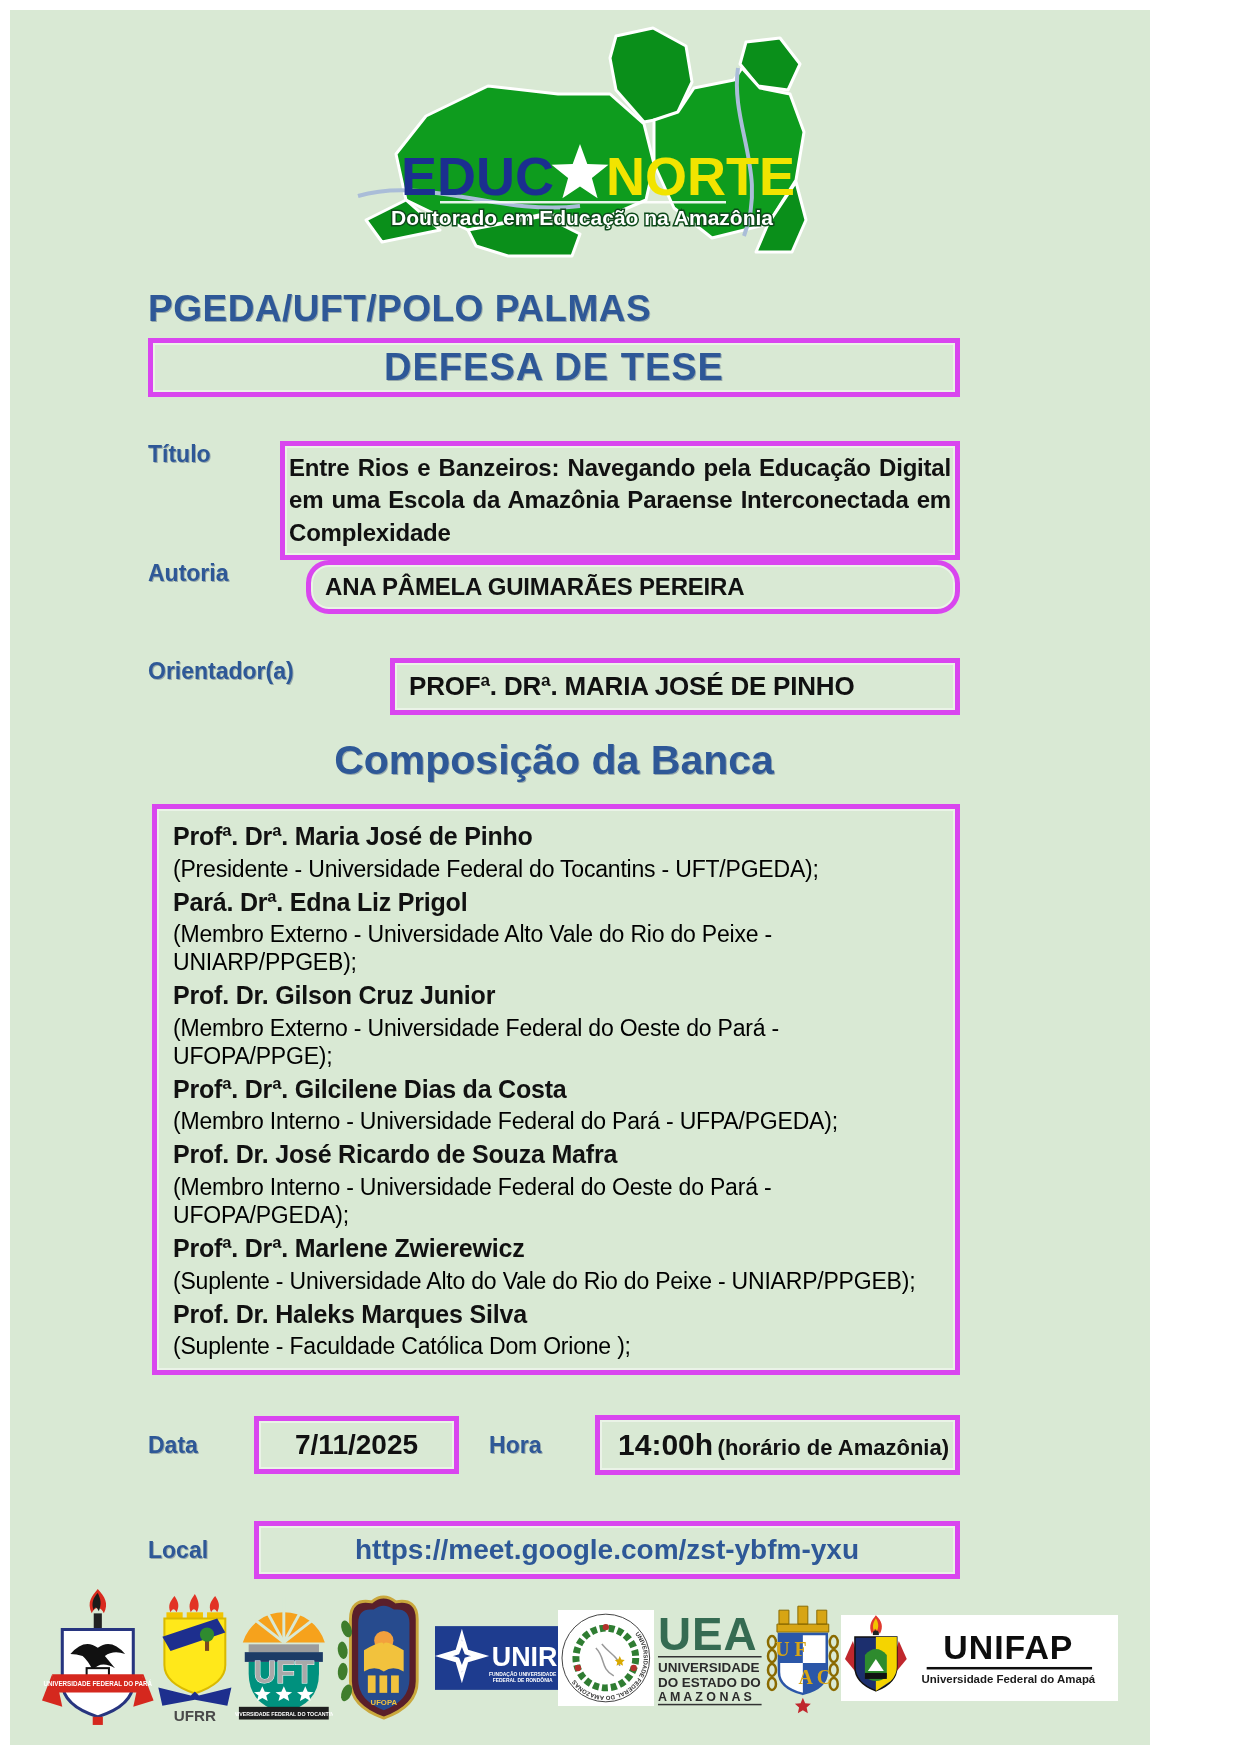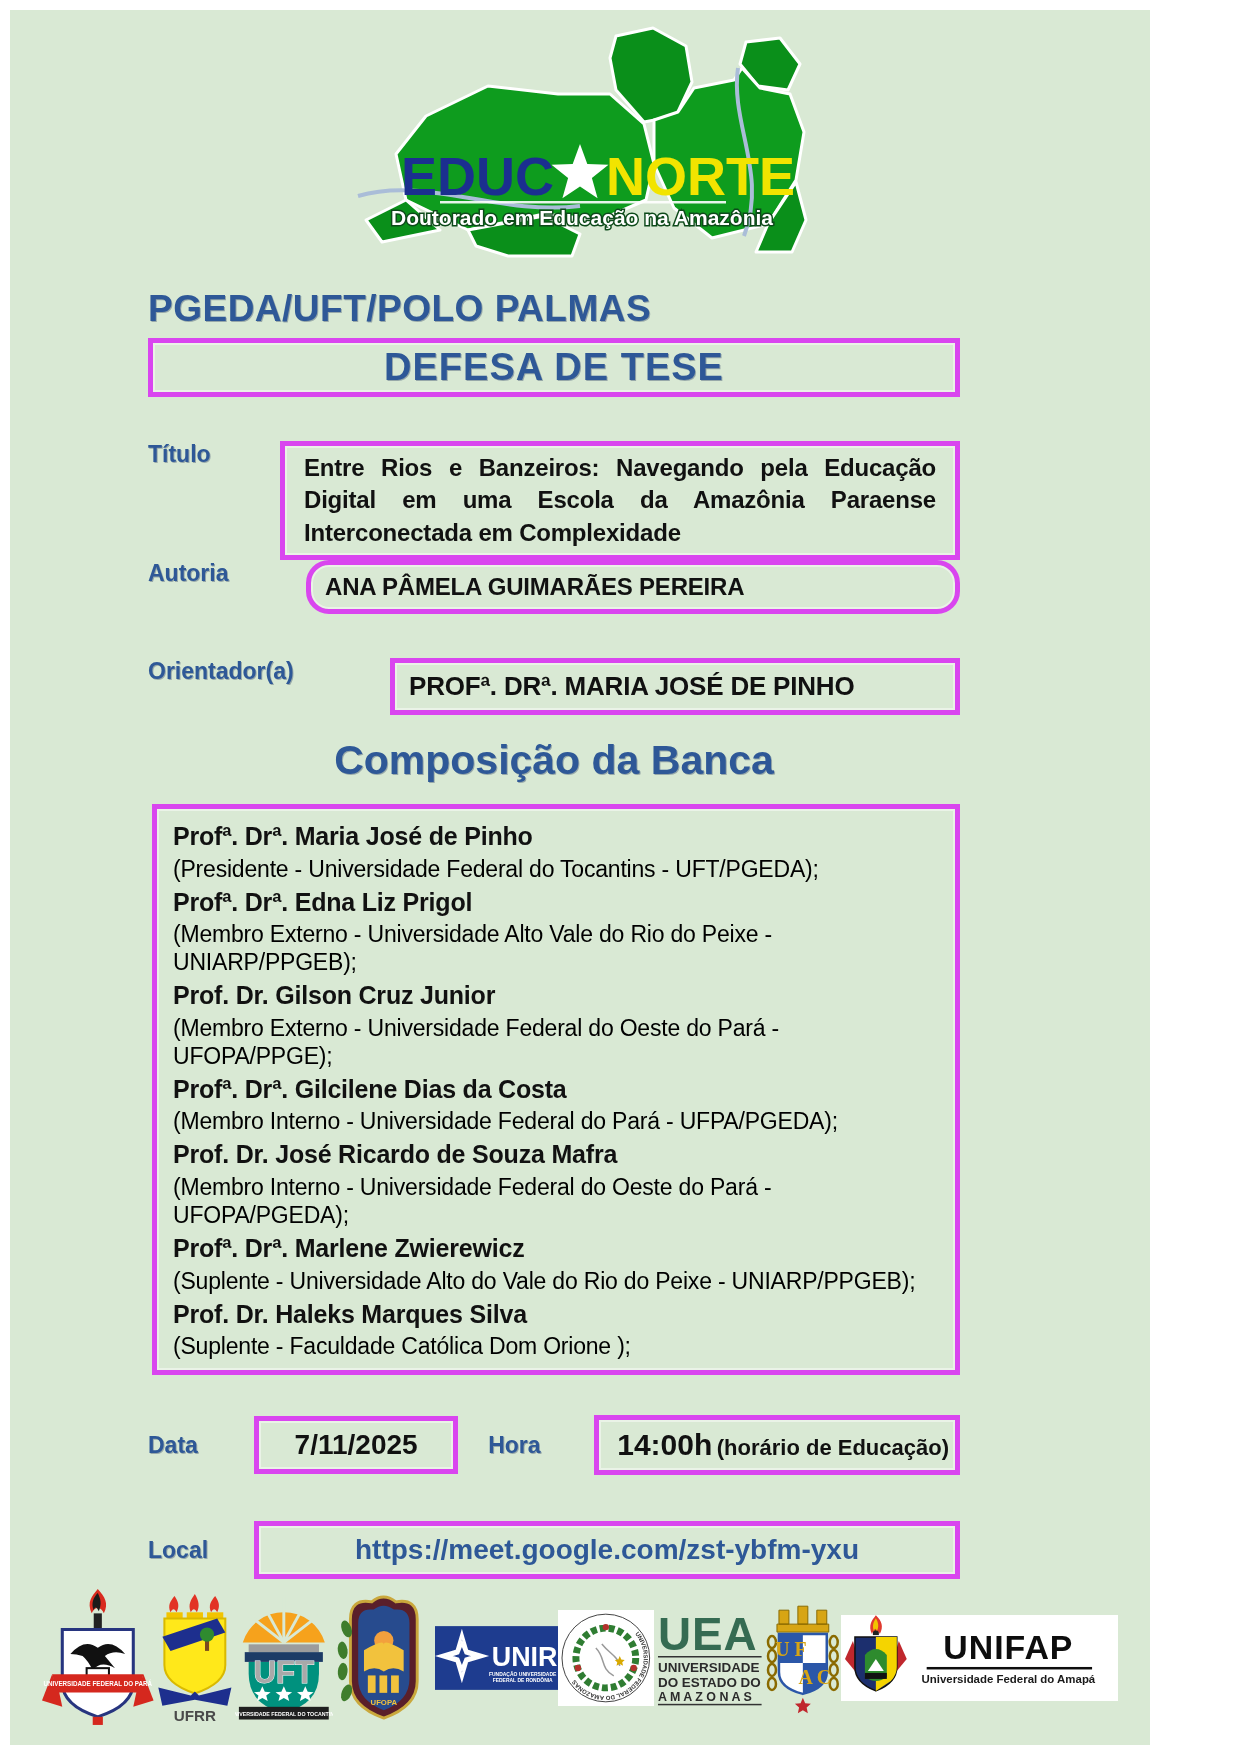--- a/index.html
+++ b/index.html
@@ -12,21 +12,21 @@
            text-shadow:1px 1px 0 rgba(30,50,90,.35);}
   .gbox{border:5px solid #d946ef;box-shadow:inset 0 0 0 2px rgba(255,255,255,.45);}
   .banner{padding:3px 8px;text-align:center;}
   .banner-text{color:#2e5897;font-size:38px;font-weight:800;letter-spacing:1px;
                text-shadow:1px 1px 0 rgba(30,50,90,.35);}
   .row{display:flex;align-items:flex-start;}
   .label{color:#2e5897;font-weight:800;font-size:23px;flex:0 0 auto;
          text-shadow:1px 1px 0 rgba(30,50,90,.35);line-height:1.15;}
   .titulo-row{margin-top:44px;}
   .titulo-row .label{width:132px;}
-  .titulo-box{flex:1;padding:6px 19px;font-size:24px;font-weight:700;color:#111;
+  .titulo-box{flex:1;padding:6px 4px;font-size:24px;font-weight:700;color:#111;
               line-height:1.35;text-align:justify;letter-spacing:-0.2px;}
   .autoria-row{}
   .autoria-row .label{width:158px;}
   .autoria-box{flex:1;padding:8px 14px;font-size:24px;font-weight:700;color:#111;letter-spacing:-0.2px;border-radius:23px;}
   .orient-row{margin-top:44px;}
   .orient-row .label{width:242px;}
   .orient-box{flex:1;padding:8px 14px;font-size:26px;font-weight:700;color:#111;letter-spacing:-0.2px;}
   .banca-heading{text-align:center;color:#2e5897;font-size:41px;font-weight:800;margin-top:22px;
                  text-shadow:1px 1px 0 rgba(30,50,90,.35);}
   .banca-box{margin-top:20px;margin-left:4px;padding:8px 16px 10px 16px;}
@@ -96,21 +96,21 @@
       </div>
 
       <div class="banca-heading">Composição da Banca</div>
 
       <div class="gbox banca-box">
         <div class="member">
           <div class="m-name">Profª. Drª.  Maria José de Pinho</div>
           <div class="m-role">(Presidente - Universidade Federal do Tocantins - UFT/PGEDA);</div>
         </div>
         <div class="member">
-          <div class="m-name">Profª. Drª.  Edna Liz Prigol</div>
+          <div class="m-name">Pará. Drª.  Edna Liz Prigol</div>
           <div class="m-role">(Membro Externo - Universidade Alto Vale do Rio do Peixe - UNIARP/PPGEB);</div>
         </div>
         <div class="member">
           <div class="m-name">Prof. Dr. Gilson Cruz Junior</div>
           <div class="m-role">(Membro Externo - Universidade Federal do Oeste do Pará - UFOPA/PPGE);</div>
         </div>
         <div class="member">
           <div class="m-name">Profª. Drª. Gilcilene Dias da Costa</div>
           <div class="m-role">(Membro Interno - Universidade Federal do Pará - UFPA/PGEDA);</div>
         </div>
@@ -127,21 +127,21 @@
           <div class="m-role">(Suplente - Faculdade Católica Dom Orione );</div>
         </div>
       </div>
 
       <div class="row sched-row">
         <div class="label">Data</div>
         <div class="gbox data-box">7/11/2025</div>
         <div class="label hora-label">Hora</div>
         <div class="gbox hora-box">
           <span class="hora-value">14:00h</span>
-          <span class="hora-note">(horário de Educação)</span>
+          <span class="hora-note">(horário de Amazônia)</span>
         </div>
       </div>
 
       <div class="row local-row">
         <div class="label">Local</div>
         <div class="gbox local-box">
           <a href="#" class="local-link">https://meet.google.com/zst-ybfm-yxu</a>
         </div>
       </div>
     </div>

